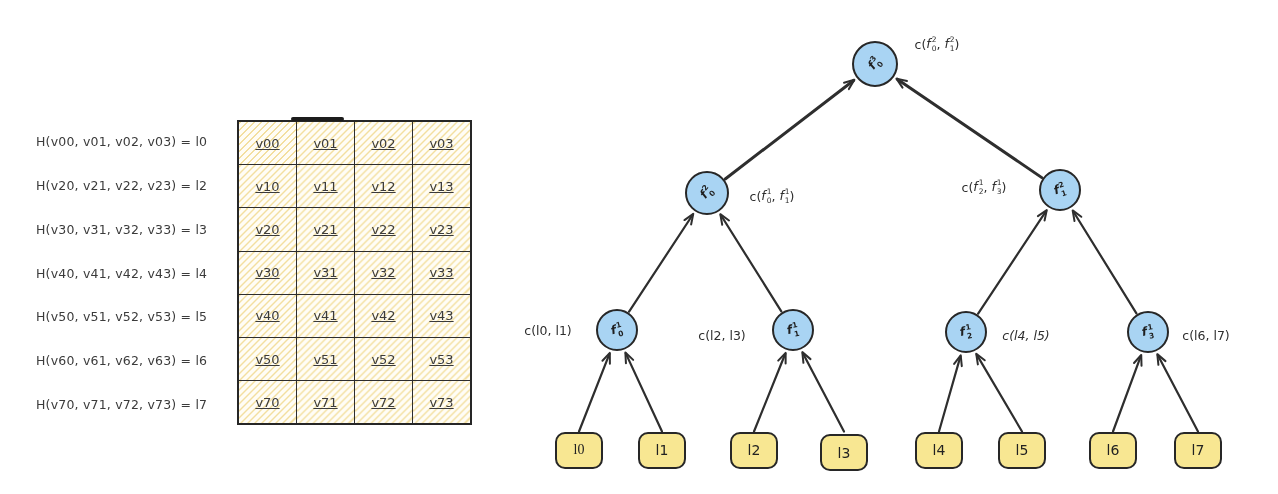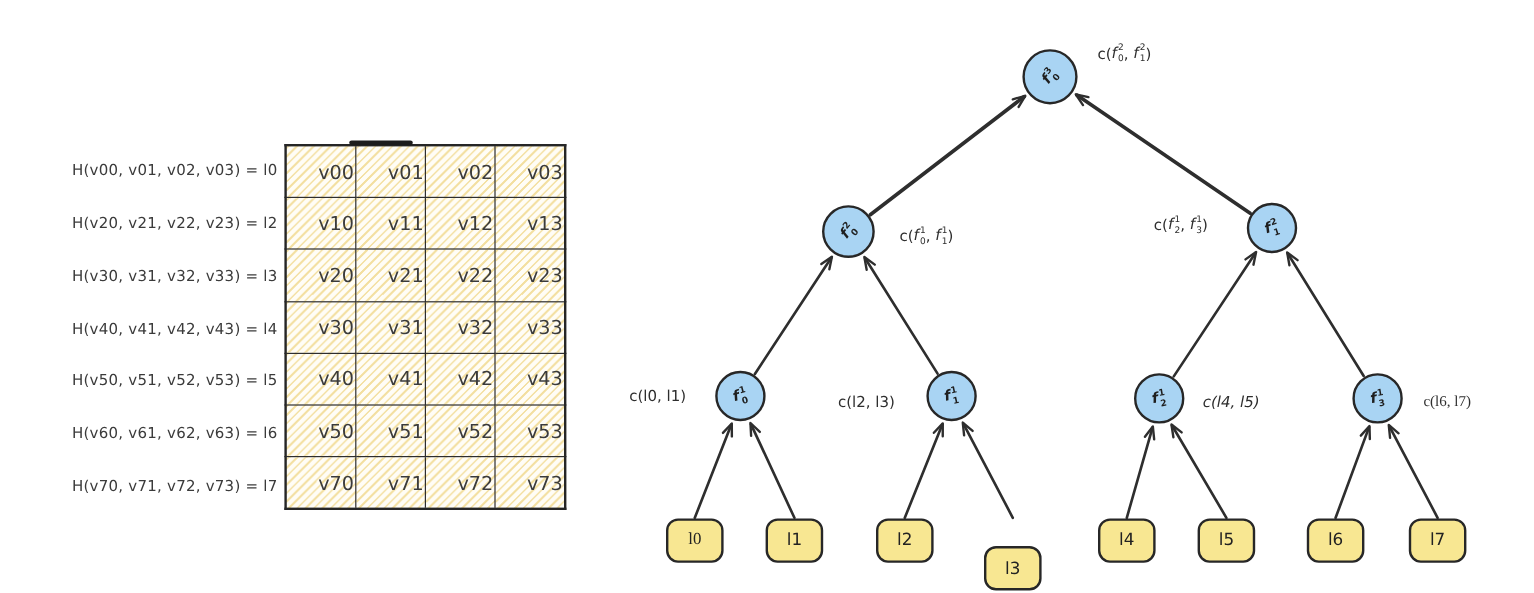--- a/index.html
+++ b/index.html
@@ -1,36 +1,37 @@
 <!DOCTYPE html>
 <html><head>
 <meta charset="utf-8">
 <style>
   html,body{margin:0;padding:0;background:#ffffff;}
   .canvas{
     position:relative;width:1278px;height:494px;background:#ffffff;
     font-family:"DejaVu Sans",sans-serif;overflow:hidden;
   }
   
-  .equations{position:absolute;left:36px;top:120px;margin-left:24px;}
+  .equations{position:absolute;left:36px;top:120px;}
   .eq-row{
     height:43.75px;display:flex;align-items:center;
     font-size:12.5px;color:var(--text);letter-spacing:.2px;white-space:pre;
   }
   
   .vtable{
     position:absolute;left:237px;top:120px;border-collapse:collapse;
     table-layout:fixed;border:2.4px solid #262626;
   }
   .vtable td{
     width:55px;height:40.2px;border:1.7px solid #2e2e2e;
-    text-align:right;vertical-align:middle;
-    font-size:16px;color:var(--text);
+    text-align:center;vertical-align:middle;
+    font-size:13px;color:var(--text);
     background-color:var(--cell-bg);
     background-image:repeating-linear-gradient(135deg,var(--hatch) 0,var(--hatch) 1.5px,transparent 1.5px,transparent 5px);
+    text-decoration:underline;
   }
   .accent-top{
     position:absolute;left:291px;top:116.5px;width:53px;height:4px;
     background:#1c1c1c;border-radius:2px;
   }
   
   #tree-layer{position:absolute;inset:0;}
   #edges-svg{position:absolute;inset:0;}
   .cnode{
     position:absolute;border-radius:50%;
@@ -214,27 +215,27 @@
             <span class="ss">
               <span class="sp">1</span>
               <span>3</span>
             </span>
           </span>
         </span>
       </div>
       <div class="leaf" style="left: 555px; top: 431.5px; font-family: Liberation Serif, serif;">l0</div>
       <div class="leaf" style="left: 638px; top: 431.5px;">l1</div>
       <div class="leaf" style="left: 730px; top: 431.5px;">l2</div>
-      <div class="leaf" style="left: 820px; top: 455px;">l3</div>
+      <div class="leaf" style="left: 820px; top: 434px;">l3</div>
       <div class="leaf" style="left: 915px; top: 431.5px;">l4</div>
       <div class="leaf" style="left: 998px; top: 431.5px;">l5</div>
       <div class="leaf" style="left: 1089px; top: 431.5px;">l6</div>
       <div class="leaf" style="left: 1174px; top: 431.5px;">l7</div>
       <div class="nlabel" style="left: 937px; top: 44px;"><span>c(</span><span style="display: inline-flex;"><span class="fbase">f</span><span class="ss"><span class="sp">2</span><span>0</span></span></span><span>, </span><span style="display: inline-flex;"><span class="fbase">f</span><span class="ss"><span class="sp">2</span><span>1</span></span></span><span>)</span></div>
       <div class="nlabel" style="left: 772px; top: 196px;"><span>c(</span><span style="display: inline-flex;"><span class="fbase">f</span><span class="ss"><span class="sp">1</span><span>0</span></span></span><span>, </span><span style="display: inline-flex;"><span class="fbase">f</span><span class="ss"><span class="sp">1</span><span>1</span></span></span><span>)</span></div>
       <div class="nlabel" style="left: 984px; top: 187px;"><span>c(</span><span style="display: inline-flex;"><span class="fbase">f</span><span class="ss"><span class="sp">1</span><span>2</span></span></span><span>, </span><span style="display: inline-flex;"><span class="fbase">f</span><span class="ss"><span class="sp">1</span><span>3</span></span></span><span>)</span></div>
       <div class="nlabel" style="left: 548px; top: 330px; justify-content: flex-end;"><span>c(l0, l1)</span></div>
       <div class="nlabel" style="left: 722px; top: 335px;"><span>c(l2, l3)</span></div>
       <div class="nlabel" style="left: 1026px; top: 335px; font-style: italic;"><span>c(l4, l5)</span></div>
-      <div class="nlabel" style="left: 1206px; top: 335px; font-family: Liberation Serif, serif;"><span>c(l6, l7)</span></div>
+      <div class="nlabel" style="left: 1206px; top: 335px;"><span>c(l6, l7)</span></div>
     </div>
 
 </div>
 
 </body></html>

